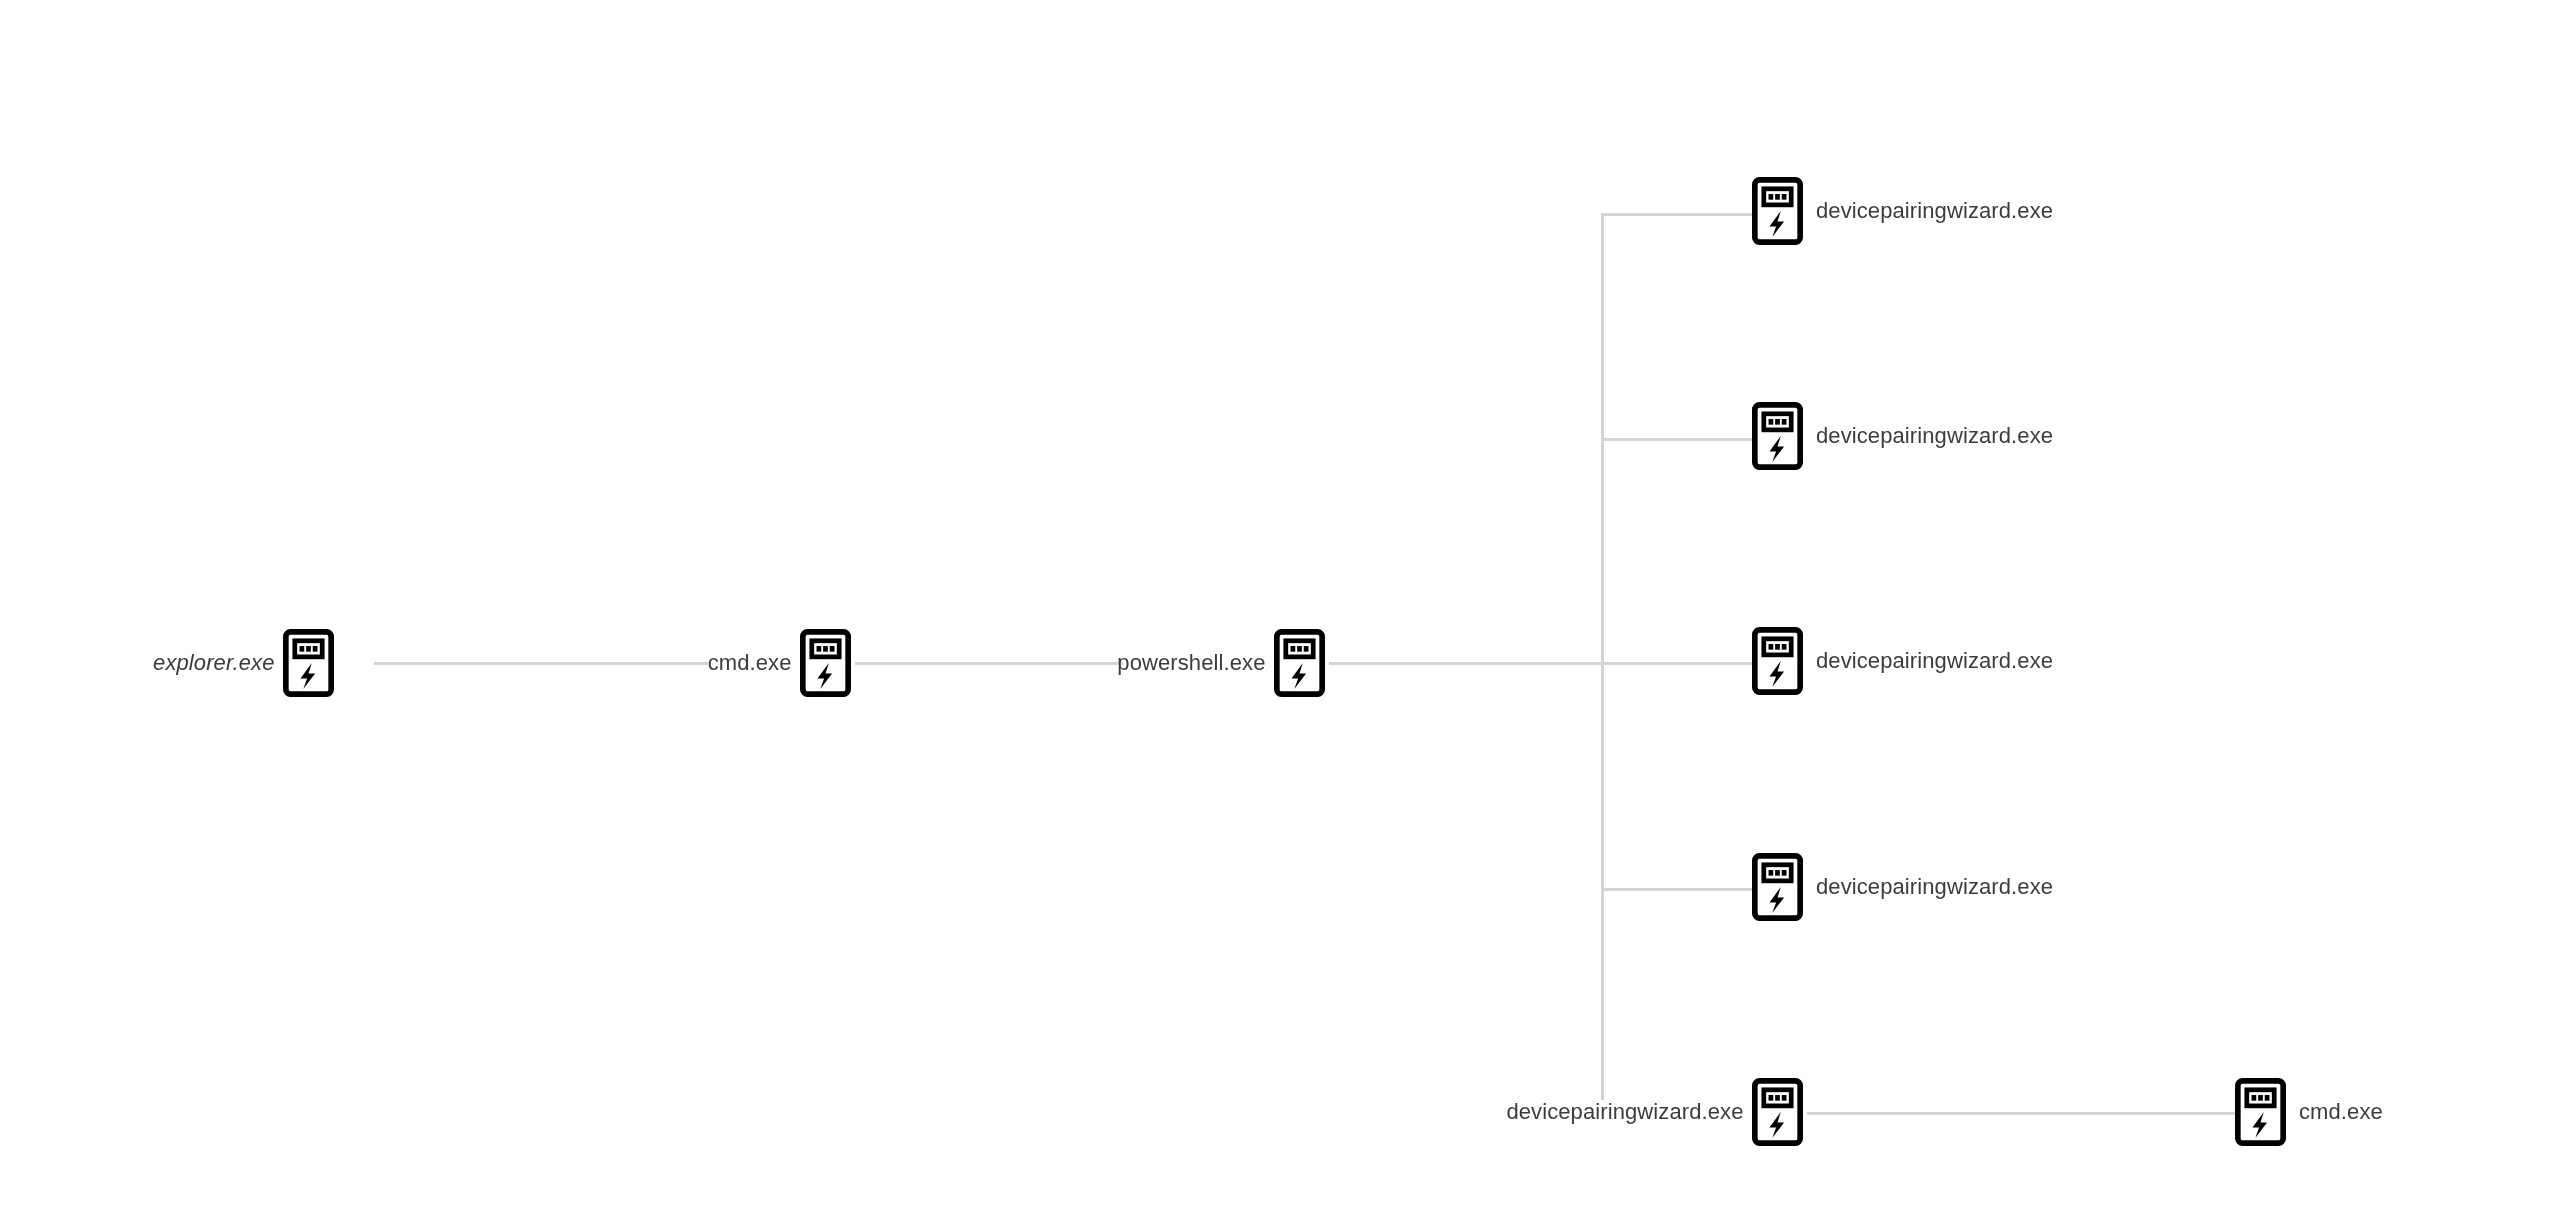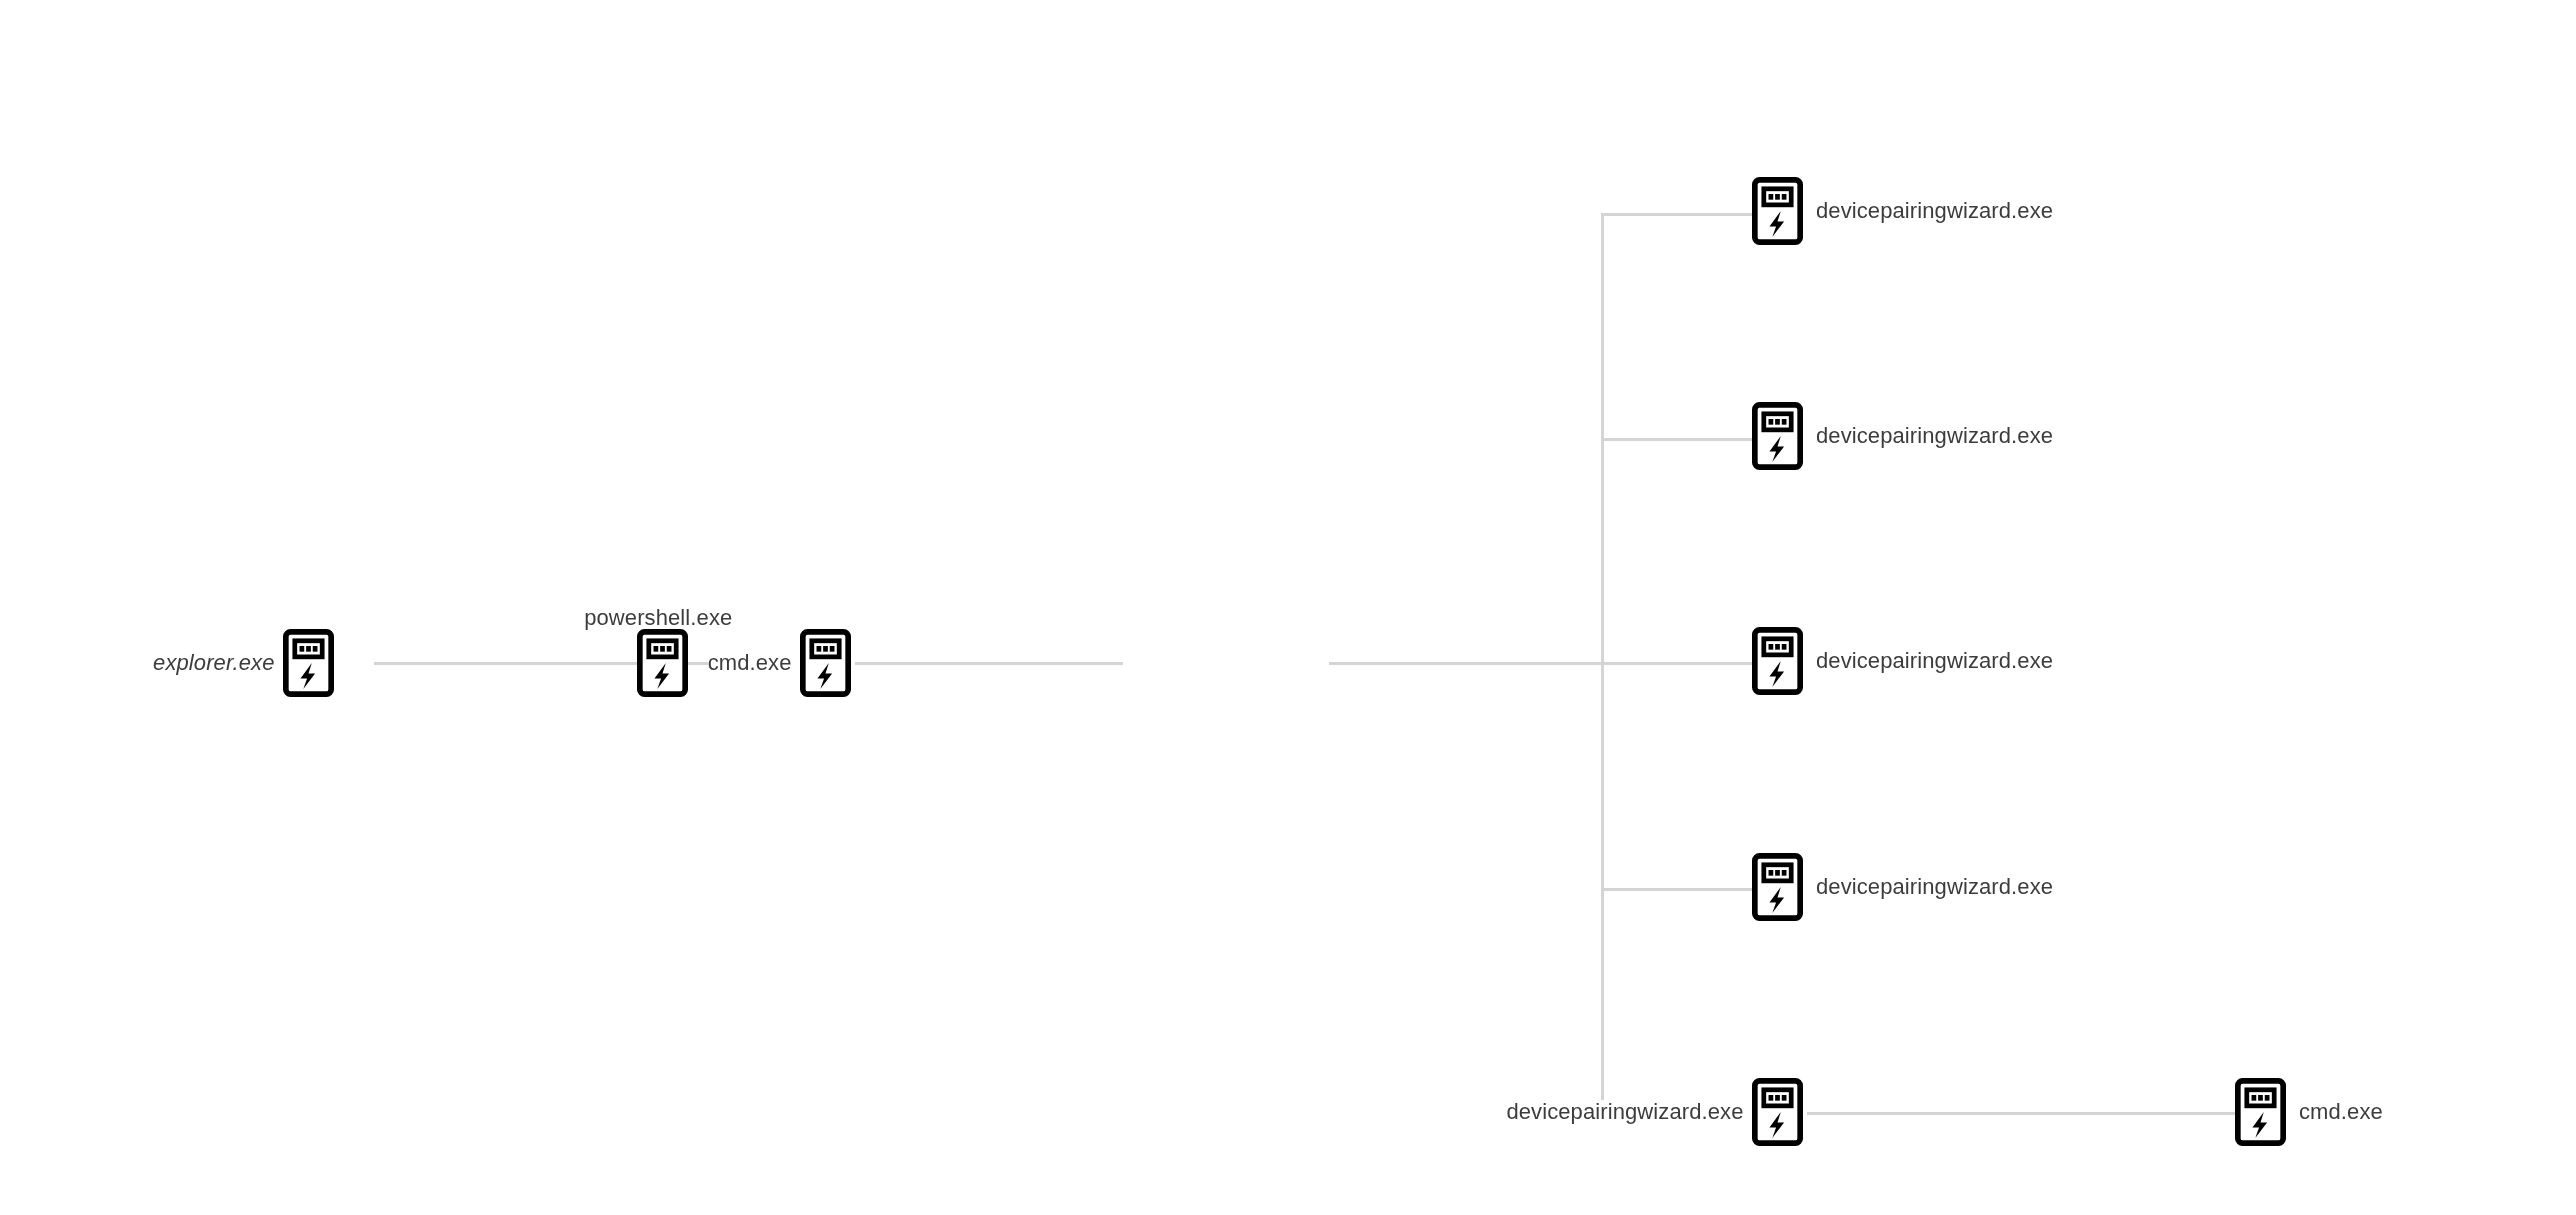--- a/index.html
+++ b/index.html
@@ -83,21 +83,21 @@
       <span class="node-label" style="color: rgb(60, 60, 60);">cmd.exe</span>
       <svg class="node-icon" viewBox="0 0 54 72" xmlns="http://www.w3.org/2000/svg" aria-hidden="true">
         <rect x="3" y="3" width="48" height="66" rx="5" ry="5" fill="#ffffff" stroke="#000000" stroke-width="6"></rect>
         <rect x="12.5" y="12.5" width="29" height="17" fill="#ffffff" stroke="#000000" stroke-width="5"></rect>
         <rect x="17.5" y="18" width="5" height="6" fill="#000000"></rect>
         <rect x="24.5" y="18" width="5" height="6" fill="#000000"></rect>
         <rect x="31.5" y="18" width="5" height="6" fill="#000000"></rect>
         <path d="M30.5 36 L18.5 52.5 L25.5 52.5 L21.5 63.5 L34 47 L27 47 Z" fill="#000000"></path>
       </svg>
     </div>
-    <div class="node label-left" style="top: 629px; height: 68px; left: 0px; width: 1325px; justify-content: flex-end; flex-direction: column;">
+    <div class="node label-left" style="top: 629px; height: 68px; left: 0px; width: 1325px; justify-content: flex-end;">
       <span class="node-label" style="color: rgb(60, 60, 60);">powershell.exe</span>
       <svg class="node-icon" viewBox="0 0 54 72" xmlns="http://www.w3.org/2000/svg" aria-hidden="true">
         <rect x="3" y="3" width="48" height="66" rx="5" ry="5" fill="#ffffff" stroke="#000000" stroke-width="6"></rect>
         <rect x="12.5" y="12.5" width="29" height="17" fill="#ffffff" stroke="#000000" stroke-width="5"></rect>
         <rect x="17.5" y="18" width="5" height="6" fill="#000000"></rect>
         <rect x="24.5" y="18" width="5" height="6" fill="#000000"></rect>
         <rect x="31.5" y="18" width="5" height="6" fill="#000000"></rect>
         <path d="M30.5 36 L18.5 52.5 L25.5 52.5 L21.5 63.5 L34 47 L27 47 Z" fill="#000000"></path>
       </svg>
     </div>

